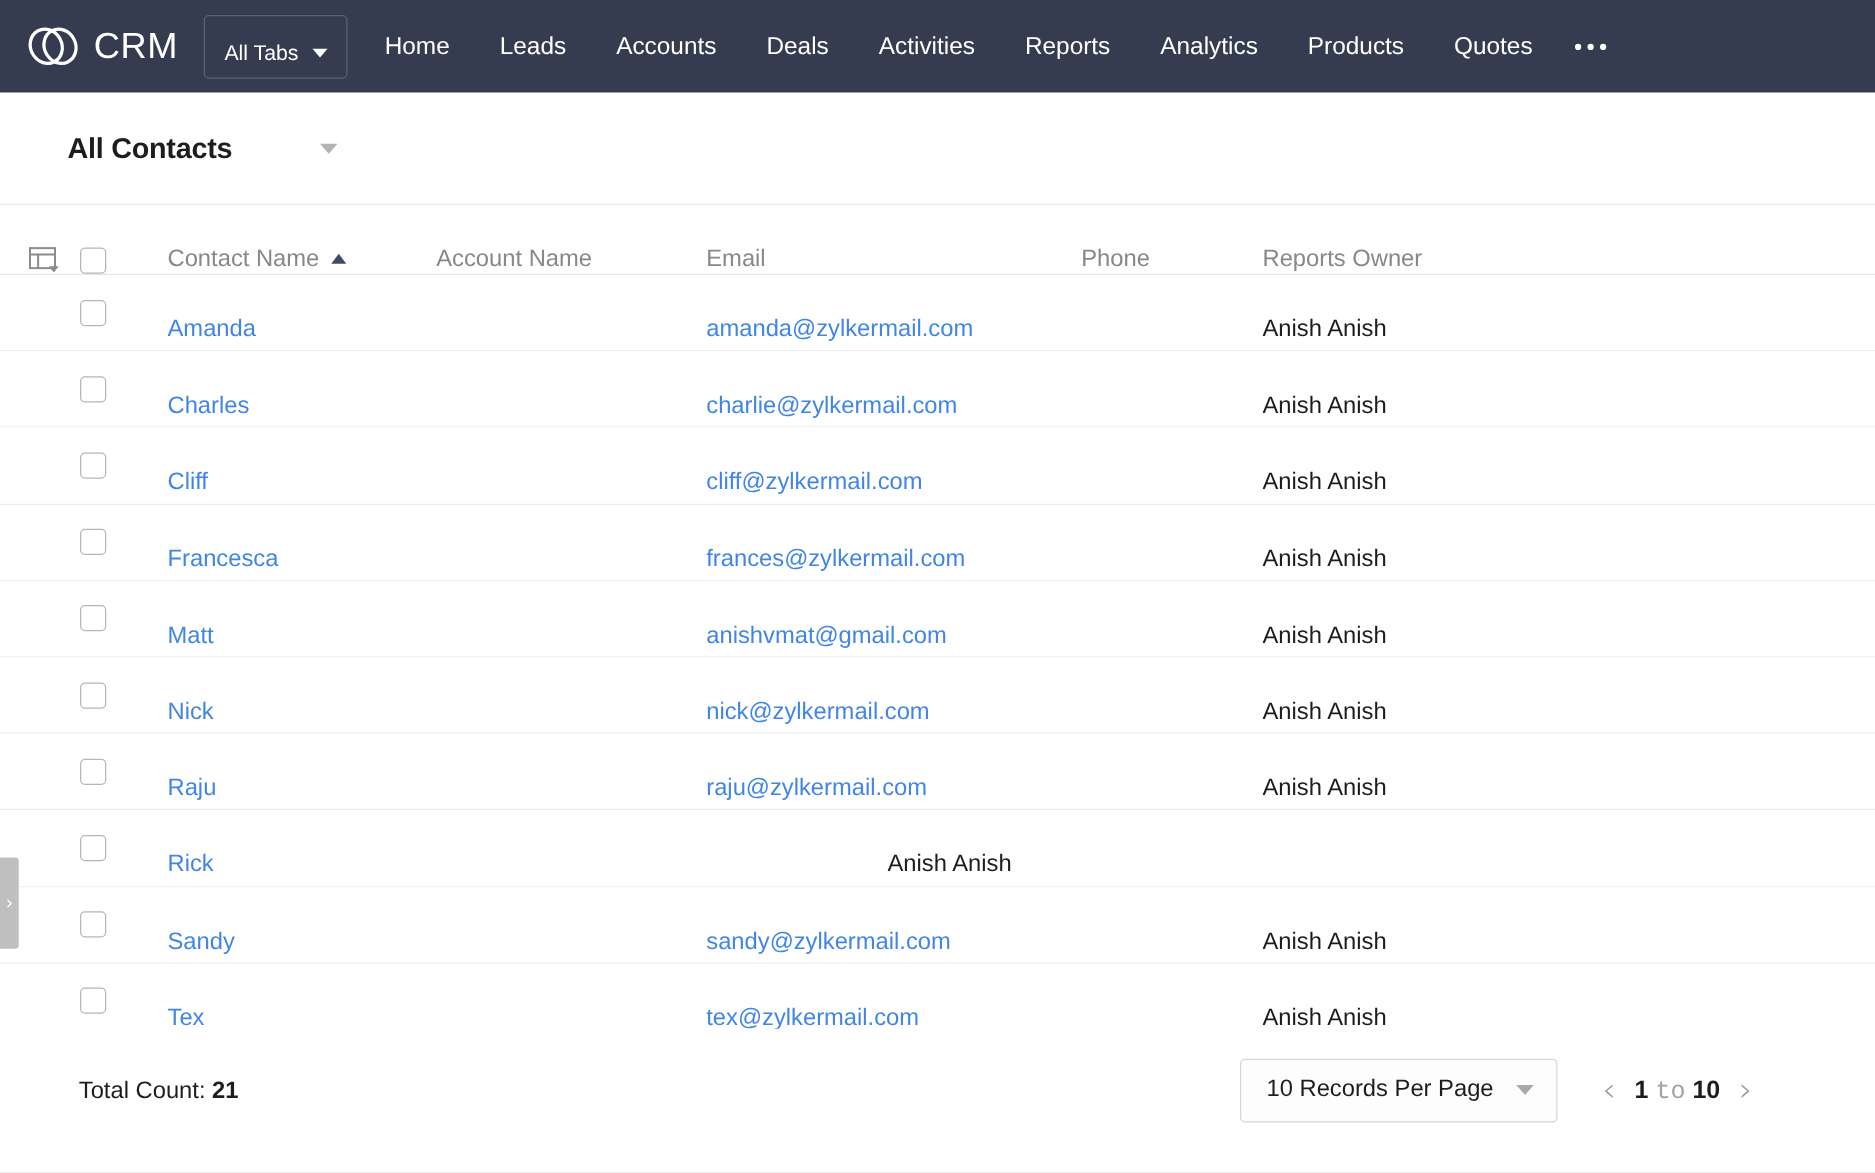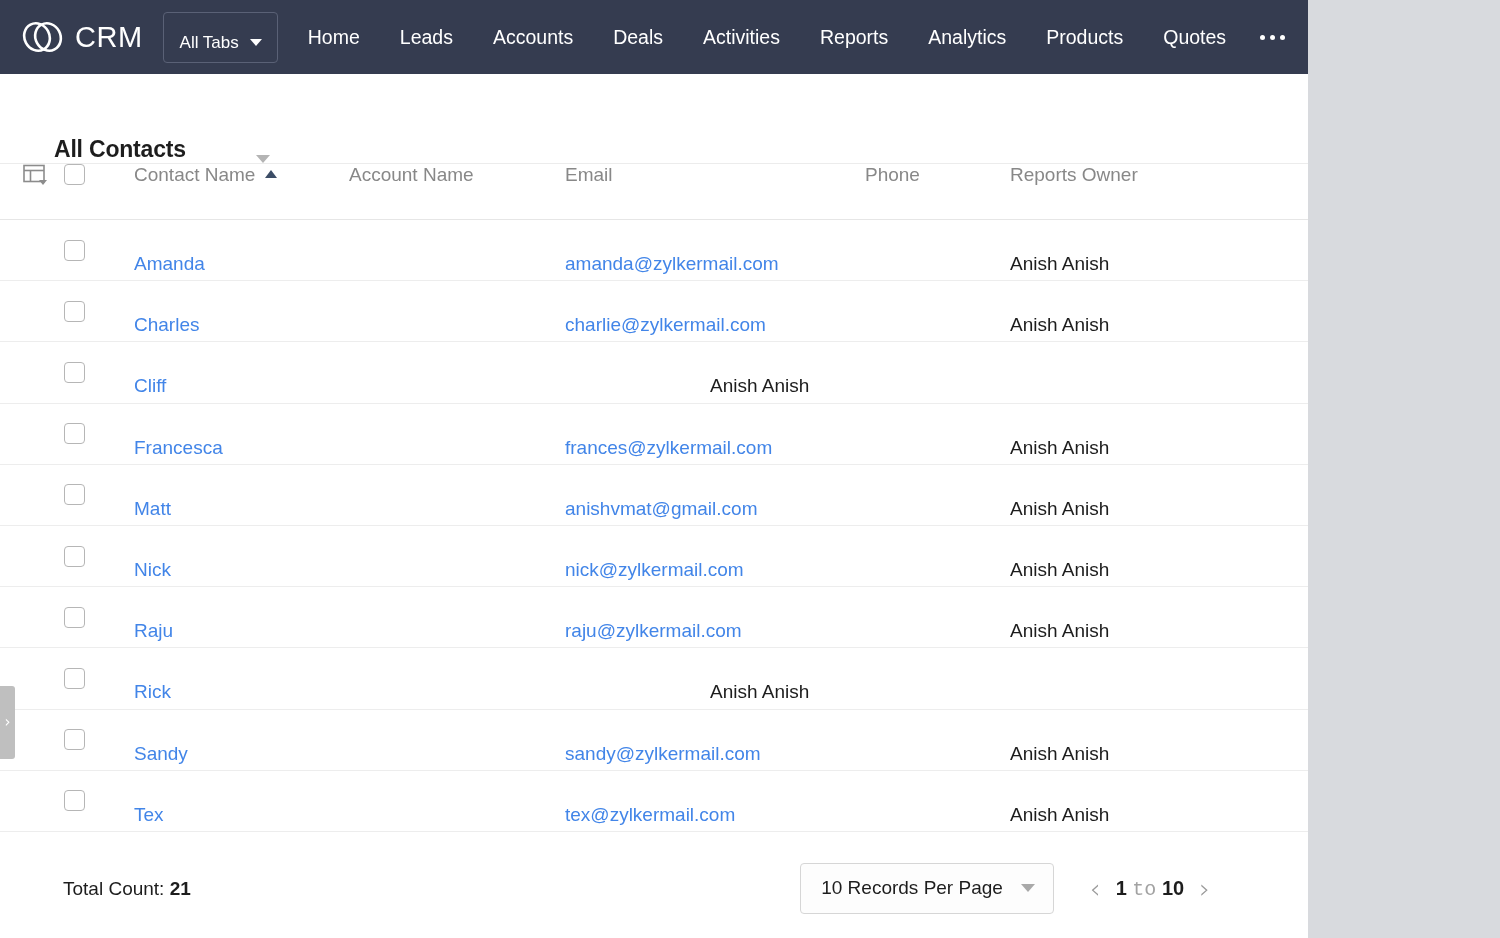--- a/index.html
+++ b/index.html
@@ -7,21 +7,21 @@
   html, body {
     width: 1500px;
     height: 938px;
     overflow: hidden;
     background: #d8dade;
     font-family: "Liberation Sans", sans-serif;
   }
 
   .app-window {
     position: relative;
-    width: 1308px;
+    width: 1500px;
     height: 938px;
     background: #ffffff;
     overflow: hidden;
   }
 
   
   .navbar {
     position: relative;
     height: 74px;
     background: #353c50;
@@ -106,21 +106,21 @@
     width: 5px; height: 5px;
     border-radius: 50%;
     background: #ffffff;
     display: block;
   }
 
   
   .view-header {
     height: 90px;
     display: flex;
-    align-items: flex-end;
+    align-items: center;
     padding-left: 54px;
     border-bottom: 1px solid #ececec;
     background: #ffffff;
     gap: 48px;
   }
 
   .view-title {
     font-size: 23px;
     font-weight: bold;
     color: #1d1d1d;
@@ -132,21 +132,21 @@
     border-left: 7px solid transparent;
     border-right: 7px solid transparent;
     border-top: 8px solid #b4b4b4;
     margin-left: 22px;
   }
 
   
   .table-head {
     height: 56px;
     display: flex;
-    align-items: flex-start;
+    align-items: flex-end;
     border-bottom: 1px solid #e6e6e6;
     background: #ffffff;
   }
 
   .col-icon {
     width: 62px;
     display: flex;
     align-items: center;
     justify-content: center;
     padding-left: 10px;
@@ -222,21 +222,21 @@
 
   .cell-owner {
     color: #1d1d1d;
   }
 
   
   .footer {
     position: absolute;
     left: 0;
     right: 0;
-    bottom: 0;
+    bottom: 16px;
     height: 99px;
     background: #ffffff;
     display: flex;
     align-items: center;
     padding: 0 40px 0 63px;
   }
 
   .total-count {
     font-size: 19px;
     color: #1d1d1d;
@@ -419,20 +419,21 @@
         <div class="cell col-phone"></div>
         <div class="cell col-owner cell-owner">Anish Anish</div>
       </div>
       <div class="row">
         <div class="col-icon"></div>
         <div class="col-check">
           <span class="cb"></span>
         </div>
         <div class="cell col-name cell-link">Cliff</div>
         <div class="cell col-account"></div>
+        <div class="cell col-email cell-link">cliff@zylkermail.com</div>
         <div class="cell col-phone"></div>
         <div class="cell col-owner cell-owner">Anish Anish</div>
       </div>
       <div class="row">
         <div class="col-icon"></div>
         <div class="col-check">
           <span class="cb"></span>
         </div>
         <div class="cell col-name cell-link">Francesca</div>
         <div class="cell col-account"></div>

